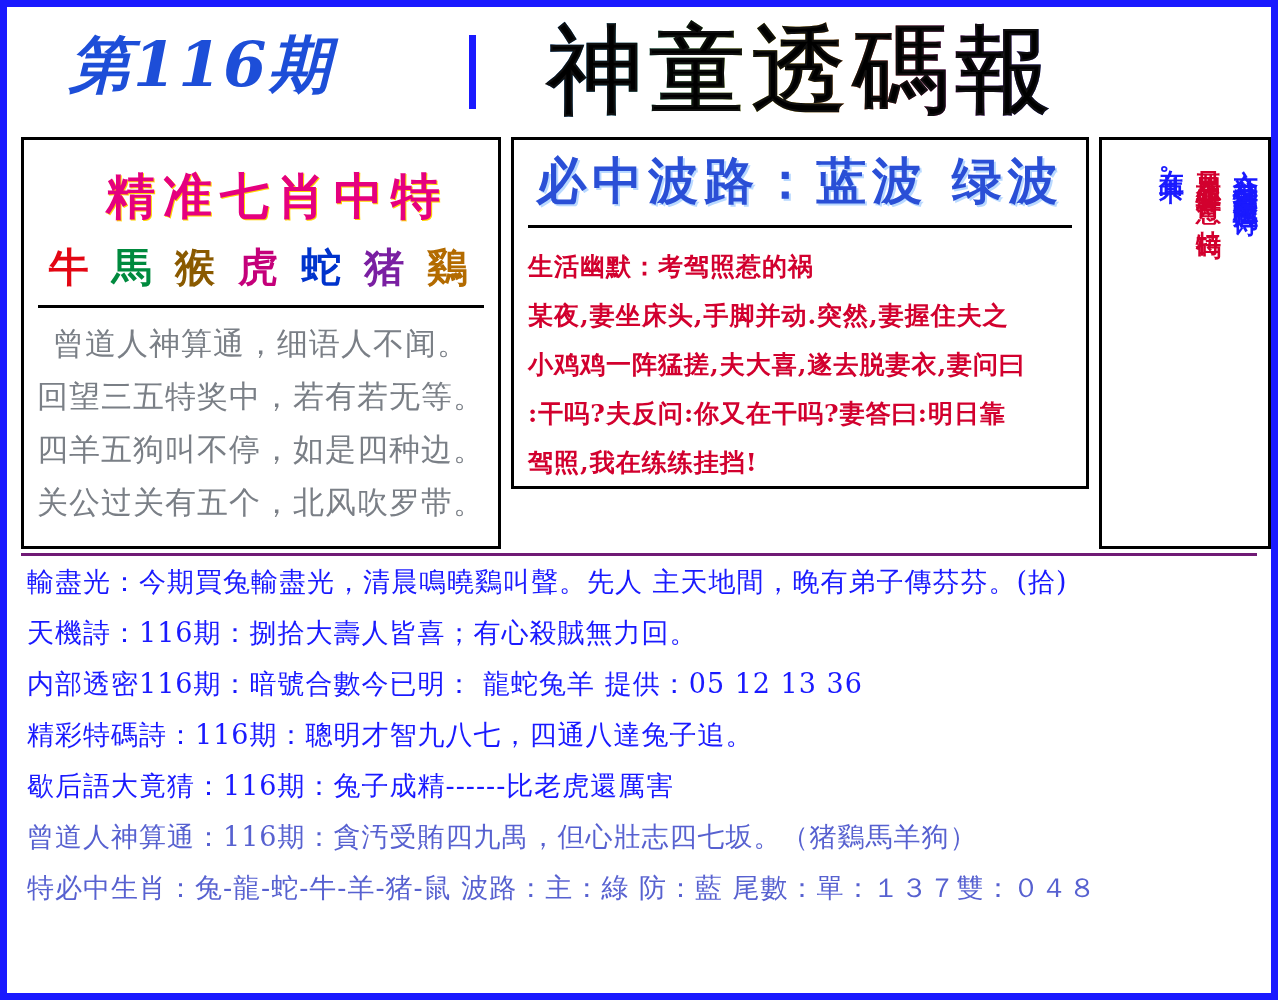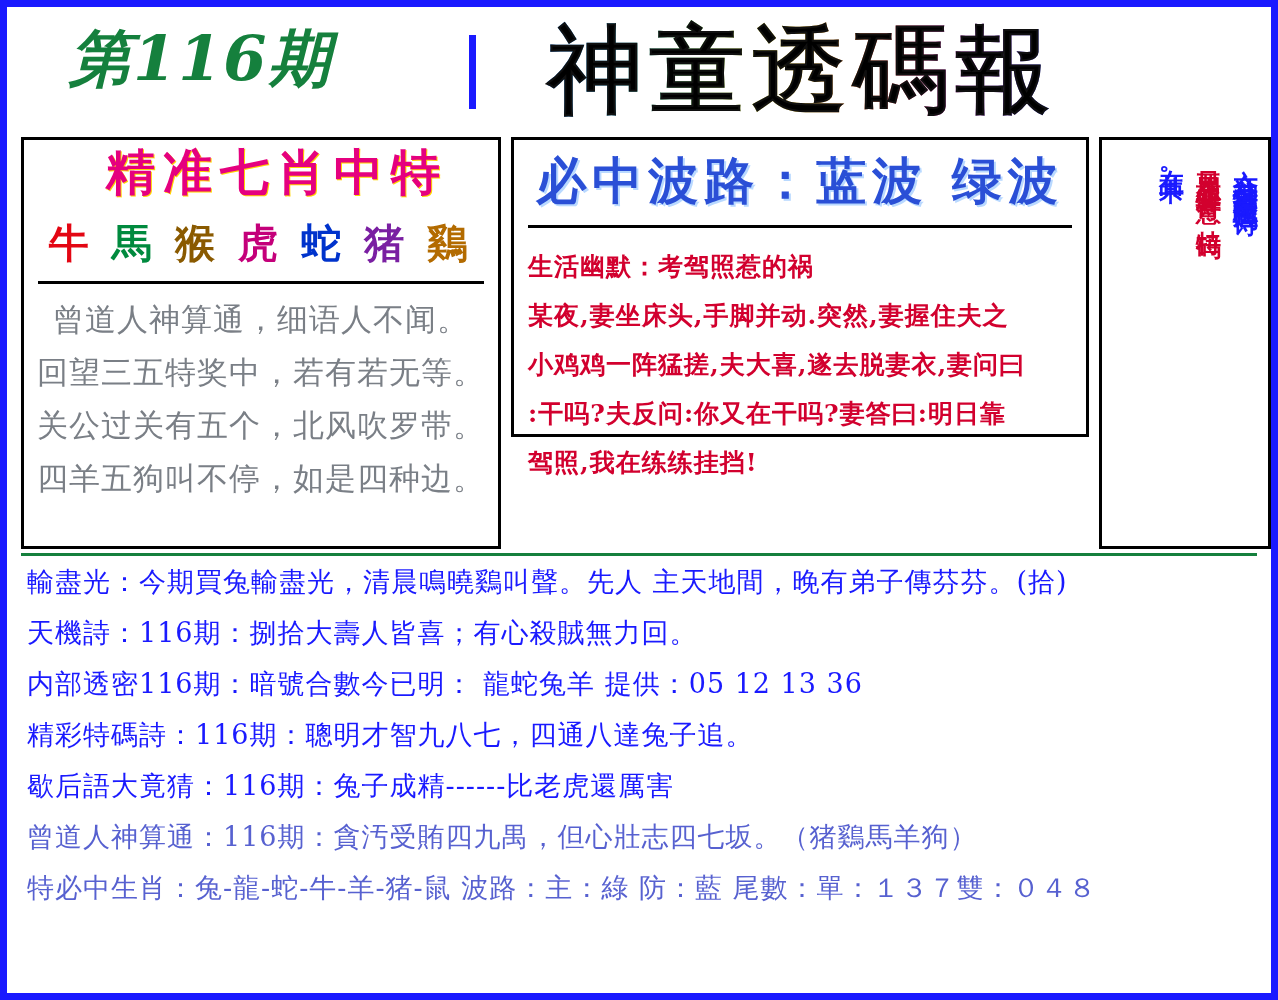--- a/index.html
+++ b/index.html
@@ -15,24 +15,24 @@
     border:7px solid #1a1aff;
     box-sizing:border-box;
     background:#ffffff;
   }
   
   .header{
     position:absolute;left:0;top:0;width:100%;height:128px;
     display:flex;align-items:center;
   }
   .issue{
-    position:absolute;left:62px;top:10px;
+    position:absolute;left:62px;top:16px;
     font-size:62px;font-weight:bold;
     font-family:"DejaVu Serif","Liberation Serif",serif;
-    color:#15803d;
+    color:#1d4ed8;
     letter-spacing:2px;
     font-style:italic;
   }
   .divider-bar{
     position:absolute;left:462px;top:28px;
     width:7px;height:74px;background:#1a1aff;
   }
   .title-main{
     position:absolute;left:540px;top:0;
     font-size:96px;font-weight:normal;
@@ -44,30 +44,30 @@
     text-shadow:0 0 1px #000;
   }
   
   .panels{
     position:absolute;left:14px;top:130px;right:14px;height:412px;
   }
   .panel{
     position:absolute;top:0;border:3px solid #000;box-sizing:border-box;background:#fff;
   }
   .panel-left{left:0;width:480px;height:412px;}
-  .panel-mid{left:490px;width:578px;height:300px;}
+  .panel-mid{left:490px;width:578px;height:352px;}
   .panel-right{left:1078px;width:172px;height:412px;}
 
   .p-head{
     text-align:center;
     font-family:"DejaVu Serif","Liberation Serif",serif;
     font-weight:bold;
   }
   .p1-title{
-    font-size:49px;color:#e5007f;letter-spacing:8px;margin-top:0;
+    font-size:49px;color:#e5007f;letter-spacing:8px;margin-top:24px;
     text-shadow:1px 1px 0 #ffd400;
     padding-left:32px;
   }
   .p1-zodiac{
     margin-top:10px;font-size:40px;font-weight:bold;letter-spacing:6px;text-align:center;
     font-family:Liberation Sans, sans-serif;
   }
   .p1-zodiac span:nth-child(1){color:#e30613;}
   .p1-zodiac span:nth-child(2){color:#008a3e;}
   .p1-zodiac span:nth-child(3){color:#8a5a00;}
@@ -98,21 +98,21 @@
     writing-mode:vertical-rl;text-orientation:upright;
     font-family:"DejaVu Serif","Liberation Serif",serif;
     font-weight:bold;letter-spacing:4px;
   }
   .vcol-1{font-size:25px;color:#1a1aff;margin-left:4px;}
   .vcol-2{font-size:25px;color:#d2002e;margin-left:4px;}
   .vcol-3{font-size:25px;color:#1a1aff;margin-left:4px;}
   
   .body-box{
     position:absolute;left:14px;right:14px;top:546px;height:420px;
-    border-top:3px solid #15803d;box-sizing:border-box;padding-top:8px;
+    border-top:3px solid #701a75;box-sizing:border-box;padding-top:8px;
   }
   .b-line{
     font-size:27px;color:#1a1aff;margin:0 0 15px 6px;letter-spacing:1px;
     font-family:"DejaVu Serif","Liberation Serif",serif;
     white-space:nowrap;
   }
   .b-line.faded{color:#3a46c8;opacity:.85;}
   .b-line.last{margin-bottom:0;}
   
   .watermark{
@@ -148,22 +148,22 @@
         <span>猴</span>
         <span>虎</span>
         <span>蛇</span>
         <span>猪</span>
         <span>鷄</span>
       </div>
       <div class="rule"></div>
       <div class="p1-lines">
         <div class="p1-line">曾道人神算通，细语人不闻。</div>
         <div class="p1-line">回望三五特奖中，若有若无等。</div>
+        <div class="p1-line">四羊五狗叫不停，如是四种边。</div>
         <div class="p1-line">关公过关有五个，北风吹罗带。</div>
-        <div class="p1-line">四羊五狗叫不停，如是四种边。</div>
       </div>
     </div>
 
     <div class="panel panel-mid">
       <div class="p-head p2-title">必中波路：蓝波 绿波</div>
       <div class="rule"></div>
       <div class="p2-body">
         <div class="p2-line">生活幽默：考驾照惹的祸</div>
         <div class="p2-line">某夜,妻坐床头,手脚并动.突然,妻握住夫之</div>
         <div class="p2-line">小鸡鸡一阵猛搓,夫大喜,遂去脱妻衣,妻问曰</div>

